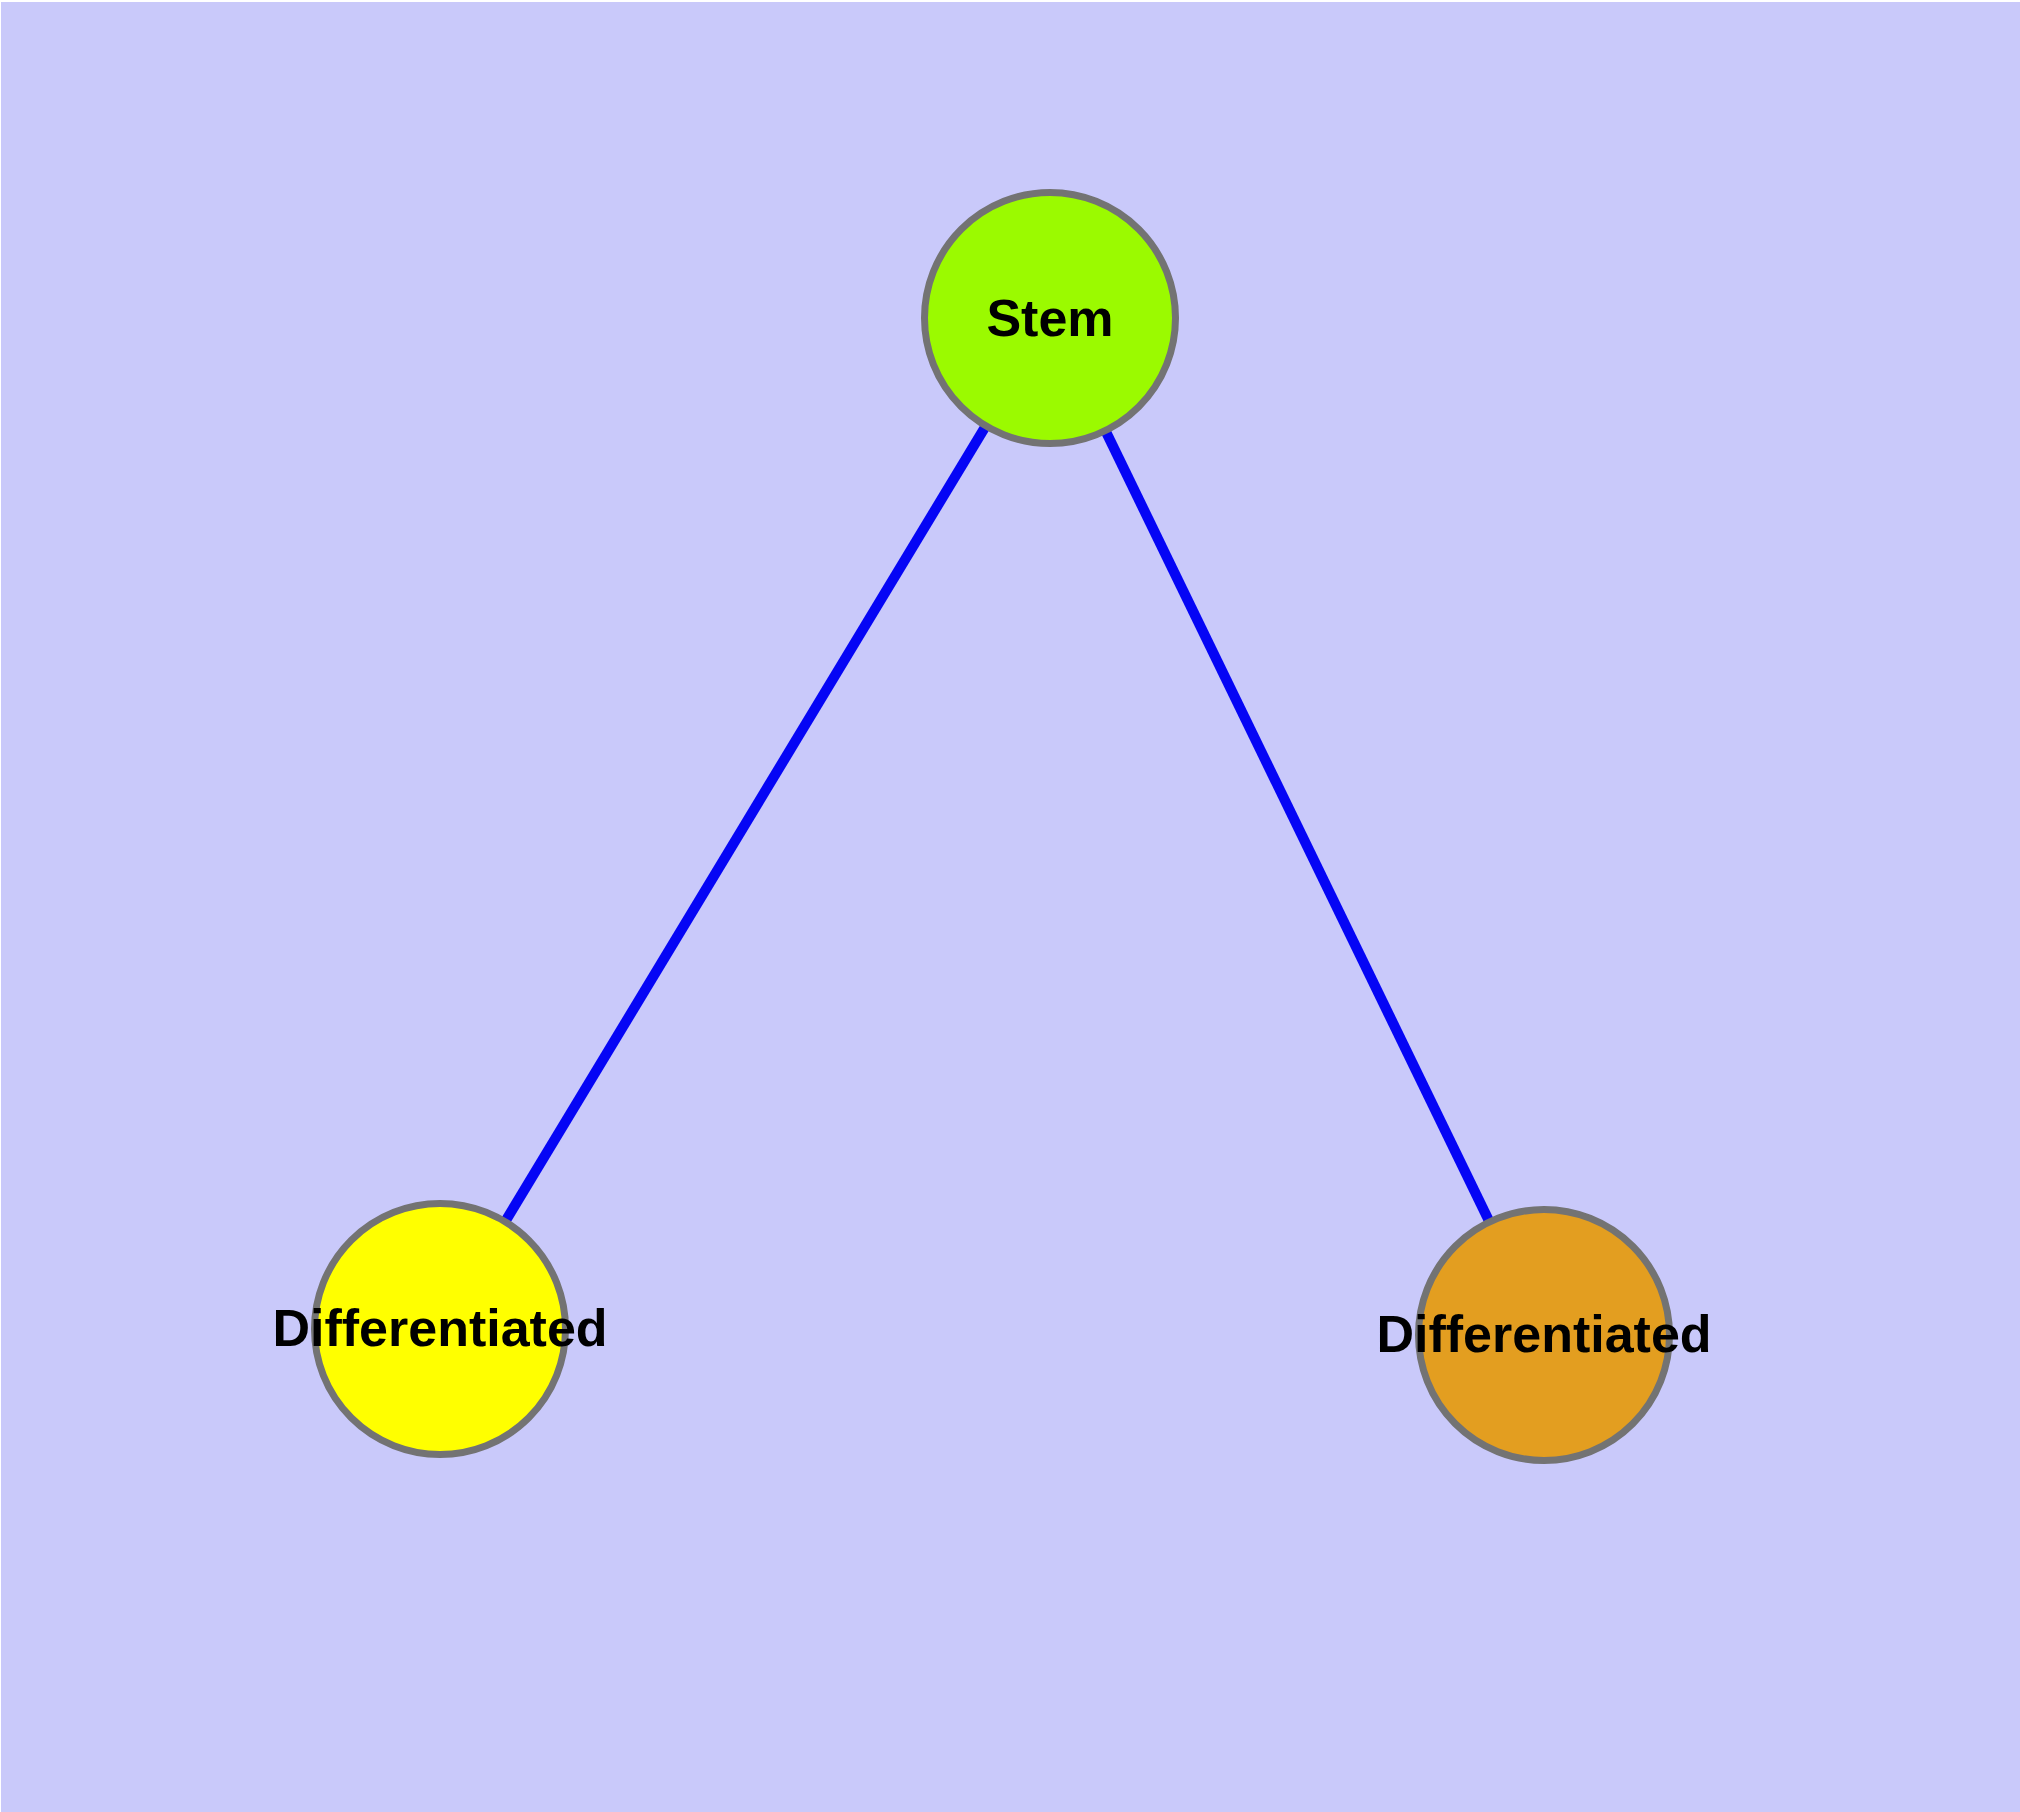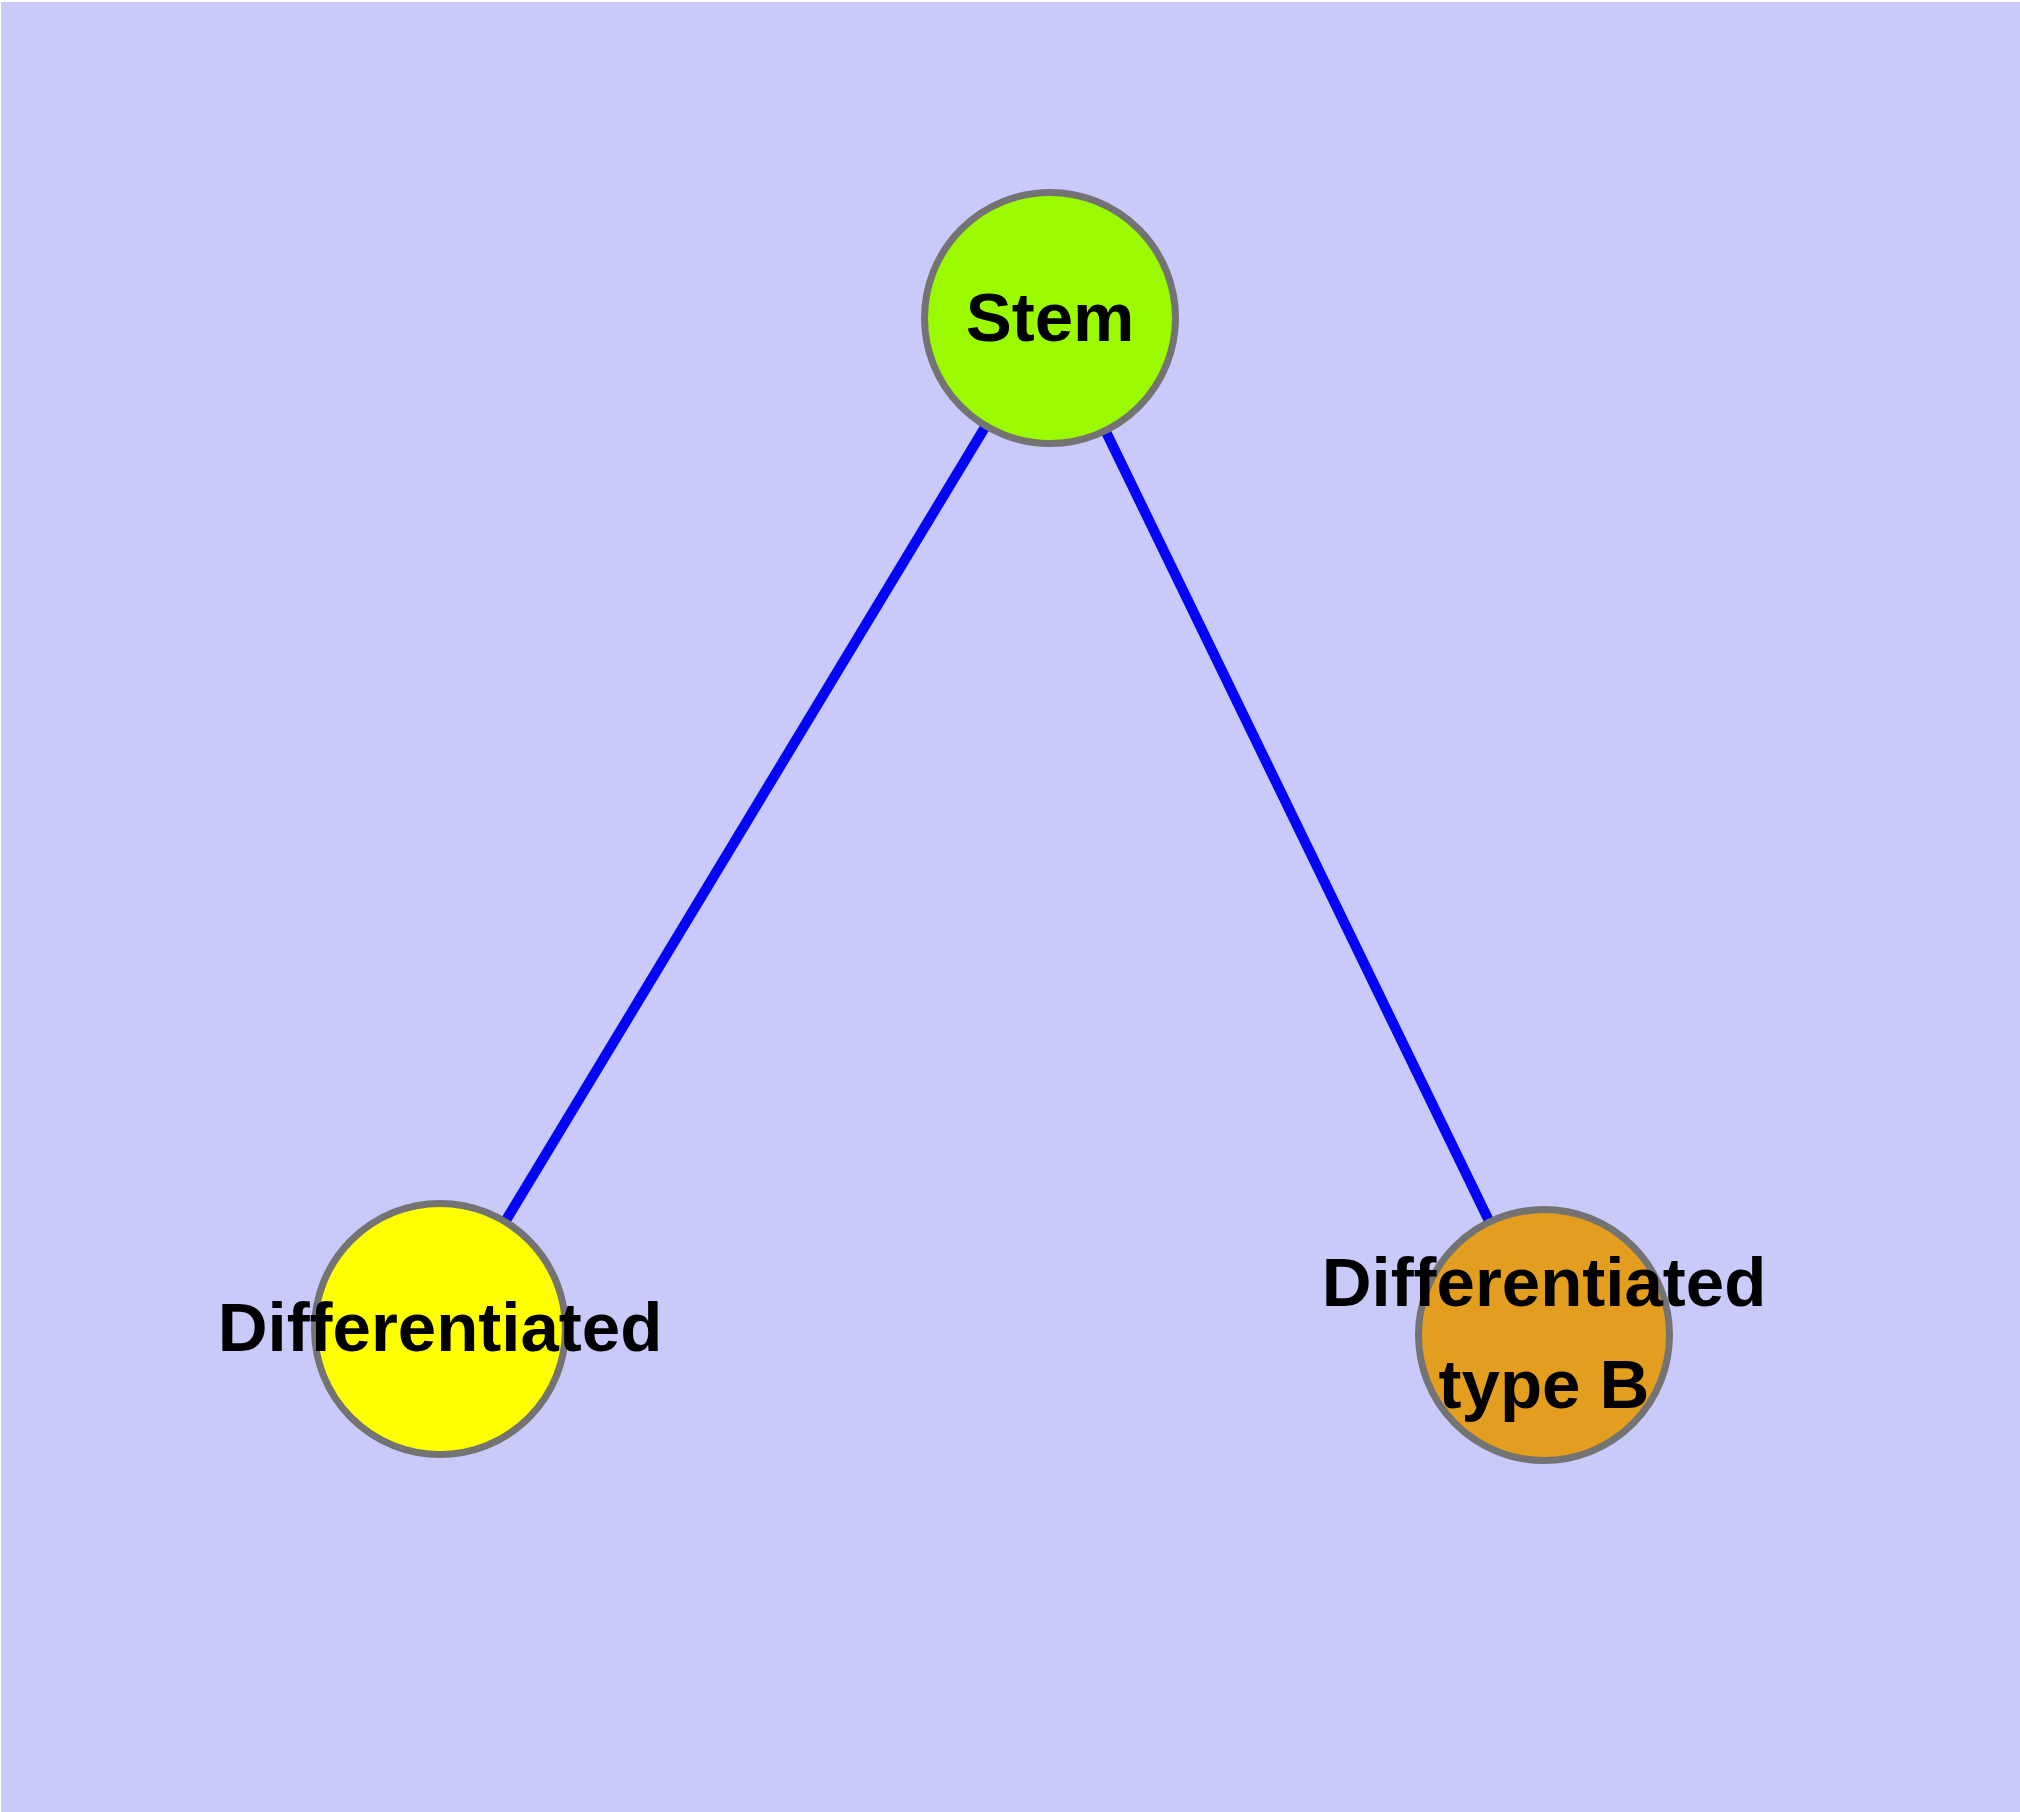--- a/index.html
+++ b/index.html
@@ -31,21 +31,21 @@
   .node-circle {
     position: absolute;
     box-sizing: border-box;
     border: 7.6px solid #737373;
     border-radius: 50%;
   }
   .node-label {
     position: absolute;
     transform: translate(-50%, -50%);
     text-align: center;
-    font-size: 69px;
+    font-size: 52px;
     line-height: 102px;
     font-weight: bold;
     color: #000000;
     white-space: nowrap;
   }
   .node-label .label-line {
     display: block;
   }
 </style>
 </head>
@@ -65,17 +65,16 @@
   <div class="node-label" style="left: 1049px; top: 316px; color: rgb(0, 0, 0);">
     <span class="label-line">Stem</span>
   </div>
 
   <div class="node-label" style="left: 439px; top: 1326px; color: rgb(0, 0, 0);">
     <span class="label-line">Differentiated</span>
   </div>
 
   <div class="node-label" style="left: 1543px; top: 1332px; color: rgb(0, 0, 0);">
     <span class="label-line">Differentiated</span>
-    <span class="label-line">type B</span>
   </div>
 
 </div>
 
 
 </body></html>

